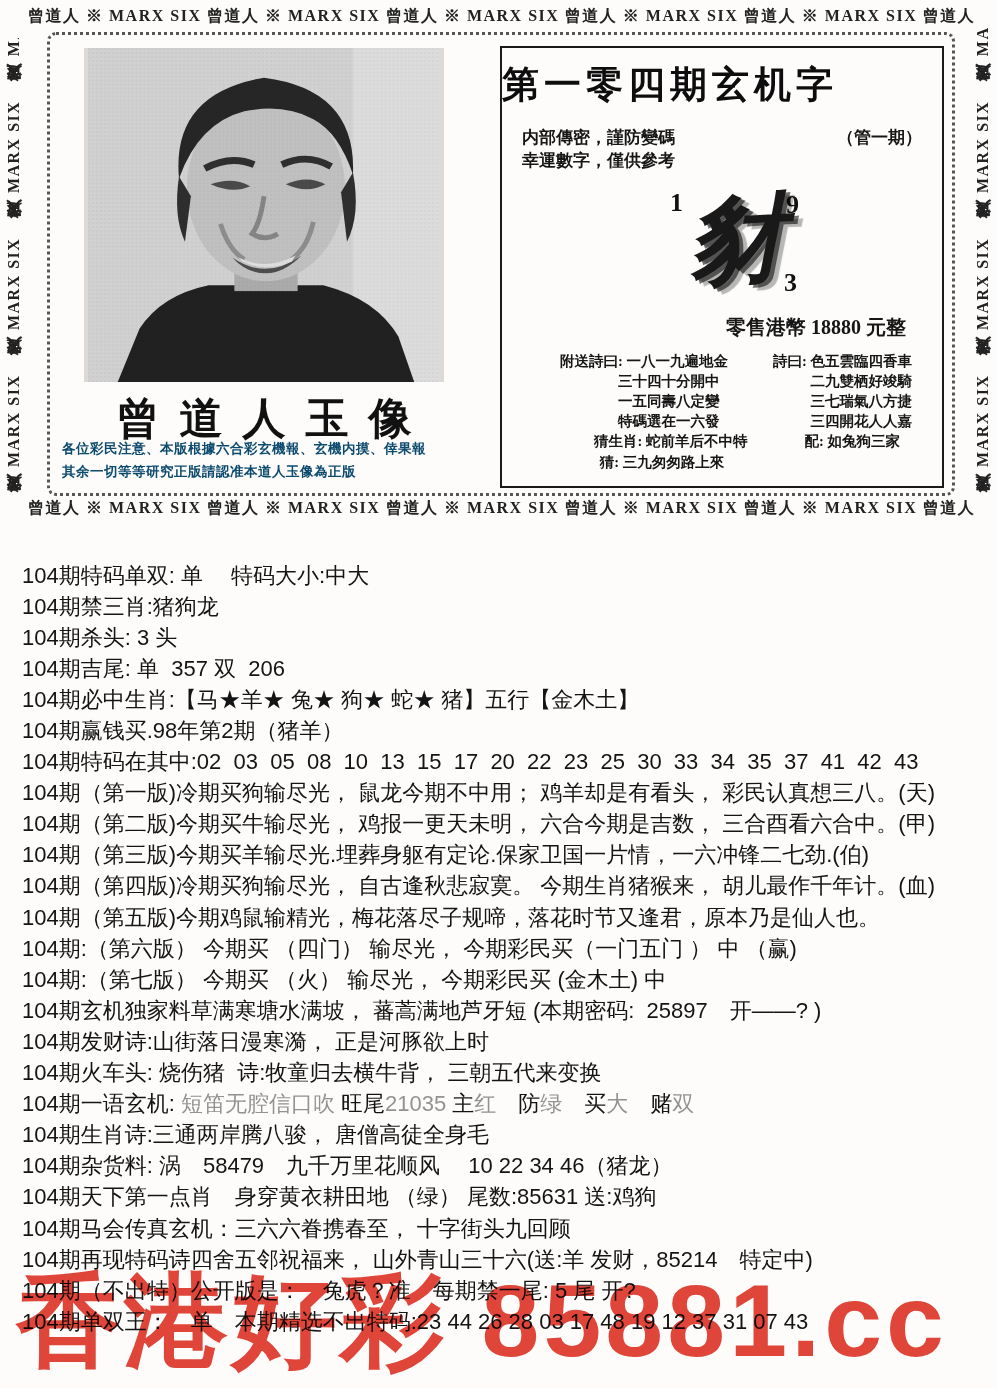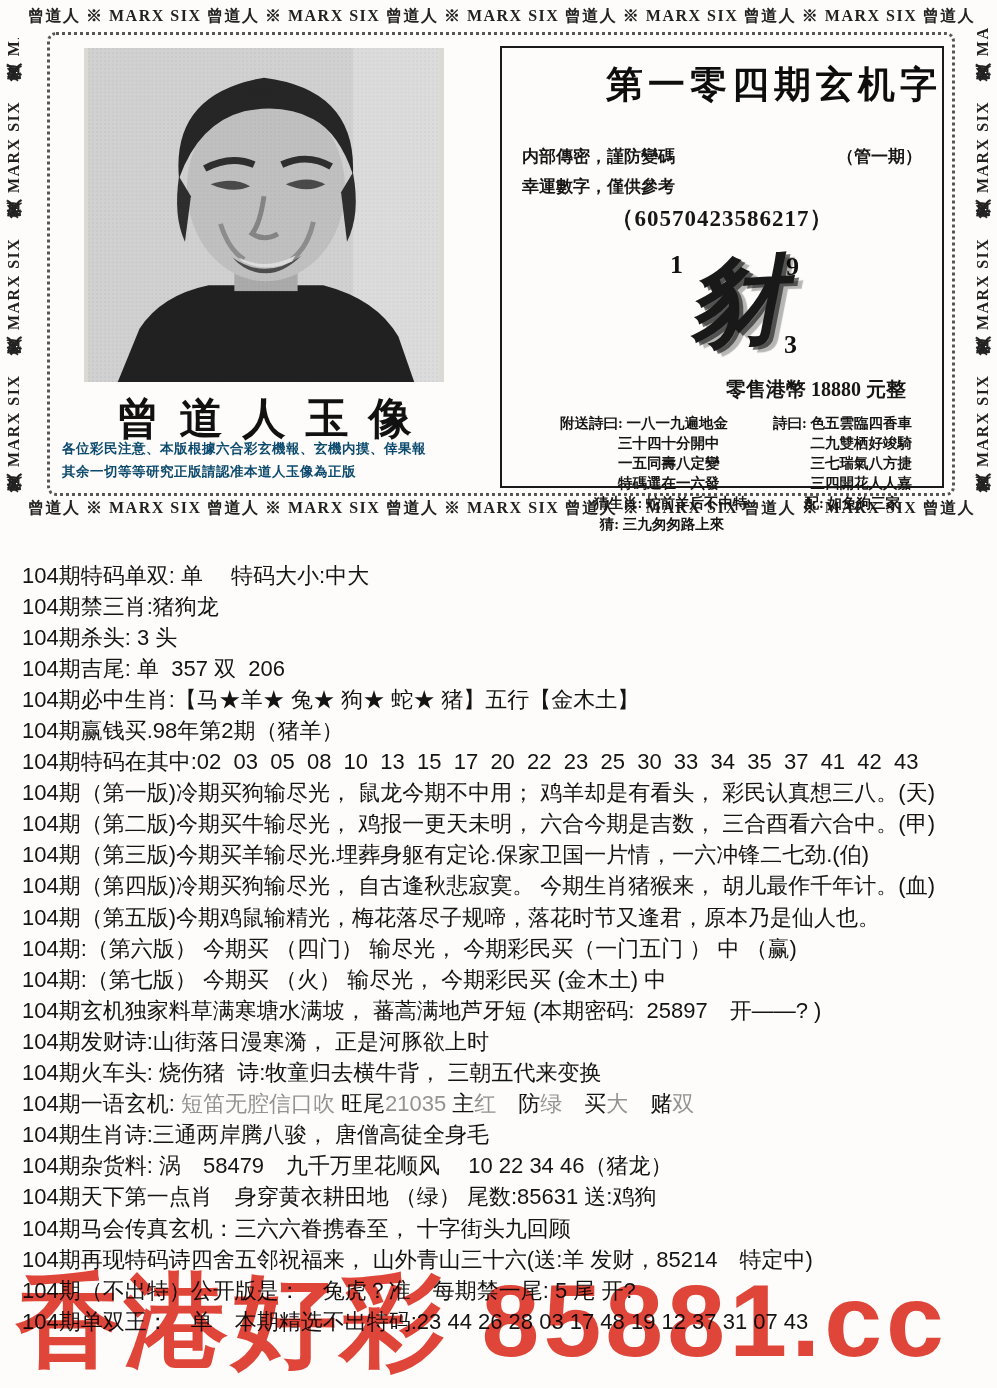--- a/index.html
+++ b/index.html
@@ -20,25 +20,25 @@
   .photo svg{display:block;width:100%;height:100%;filter:grayscale(1) contrast(.95);}
   .caption{position:absolute;left:64px;top:390px;width:420px;text-align:center;
            font-family:Liberation Sans, sans-serif;font-weight:bold;font-size:43px;
            letter-spacing:20px;color:#111;white-space:nowrap;}
   .pnote{position:absolute;left:62px;width:436px;font-family:"Liberation Serif",serif;
          font-size:13.5px;font-weight:bold;color:#0c4a6e;letter-spacing:.5px;white-space:nowrap;}
   .pnote1{top:440px;} .pnote2{top:463px;}
   
   .mbox{position:absolute;left:500px;top:46px;width:440px;height:438px;
         border:2.5px solid #1a1a1a;font-family:"Liberation Serif",serif;}
-  .mtitle{margin-top:12px;text-align:right;font-size:37px;font-weight:bold;
+  .mtitle{margin-top:12px;text-align:left;font-size:37px;font-weight:bold;
           letter-spacing:5px;color:#0d0d0d;white-space:nowrap;}
-  .mrow1{display:flex;justify-content:space-between;padding:0 20px;margin-top:35px;
+  .mrow1{display:flex;justify-content:space-between;padding:0 20px;margin-top:16px;
          font-size:17px;font-weight:bold;}
-  .mrow2{padding-left:20px;margin-top:7px;font-size:17px;font-weight:bold;}
+  .mrow2{padding-left:20px;font-size:17px;font-weight:bold;}
   .mcode{text-align:center;margin-top:5px;font-size:23px;font-weight:bold;letter-spacing:1px;}
   .glyphblock{position:relative;height:128px;margin-top:2px;}
   .bigglyph{position:absolute;left:186px;top:2px;font-size:96px;font-weight:bold;
             font-style:italic;color:#191919;transform:rotate(-3deg);
             text-shadow:4px 3px 0 rgba(0,0,0,.55),8px 6px 1px rgba(0,0,0,.28);}
   .gnum{position:absolute;font-size:26px;font-weight:bold;color:#111;}
   .gn1{left:168px;top:14px;} .gn9{left:284px;top:16px;} .gn3{left:282px;top:94px;}
   .money{text-align:right;padding-right:36px;font-size:20px;font-weight:bold;margin-top:12px;}
   .poems{display:flex;justify-content:space-between;padding:0 30px 0 58px;margin-top:10px;
          font-size:14.5px;font-weight:bold;line-height:20px;gap:44px;}
@@ -105,21 +105,20 @@
   <div class="pnote pnote1">各位彩民注意、本版根據六合彩玄機報、玄機内摸、倖果報</div>
   <div class="pnote pnote2">其余一切等等研究正版請認准本道人玉像為正版</div>
 
   <div class="mbox">
     <div class="mtitle">第一零四期玄机字</div>
     <div class="mrow1">
       <span>内部傳密，謹防變碼</span>
       <span>（管一期）</span>
     </div>
     <div class="mrow2">幸運數字，僅供參考</div>
-    <div class="mcode">（60570423586217）</div>
     <div class="glyphblock">
       <span class="gnum gn1">1</span>
       <span class="gnum gn9">9</span>
       <span class="gnum gn3">3</span>
       <span class="bigglyph">豺</span>
     </div>
     <div class="money">零售港幣 18880 元整</div>
     <div class="poems">
       <div>
         <div>附送詩曰: 一八一九遍地金</div>

